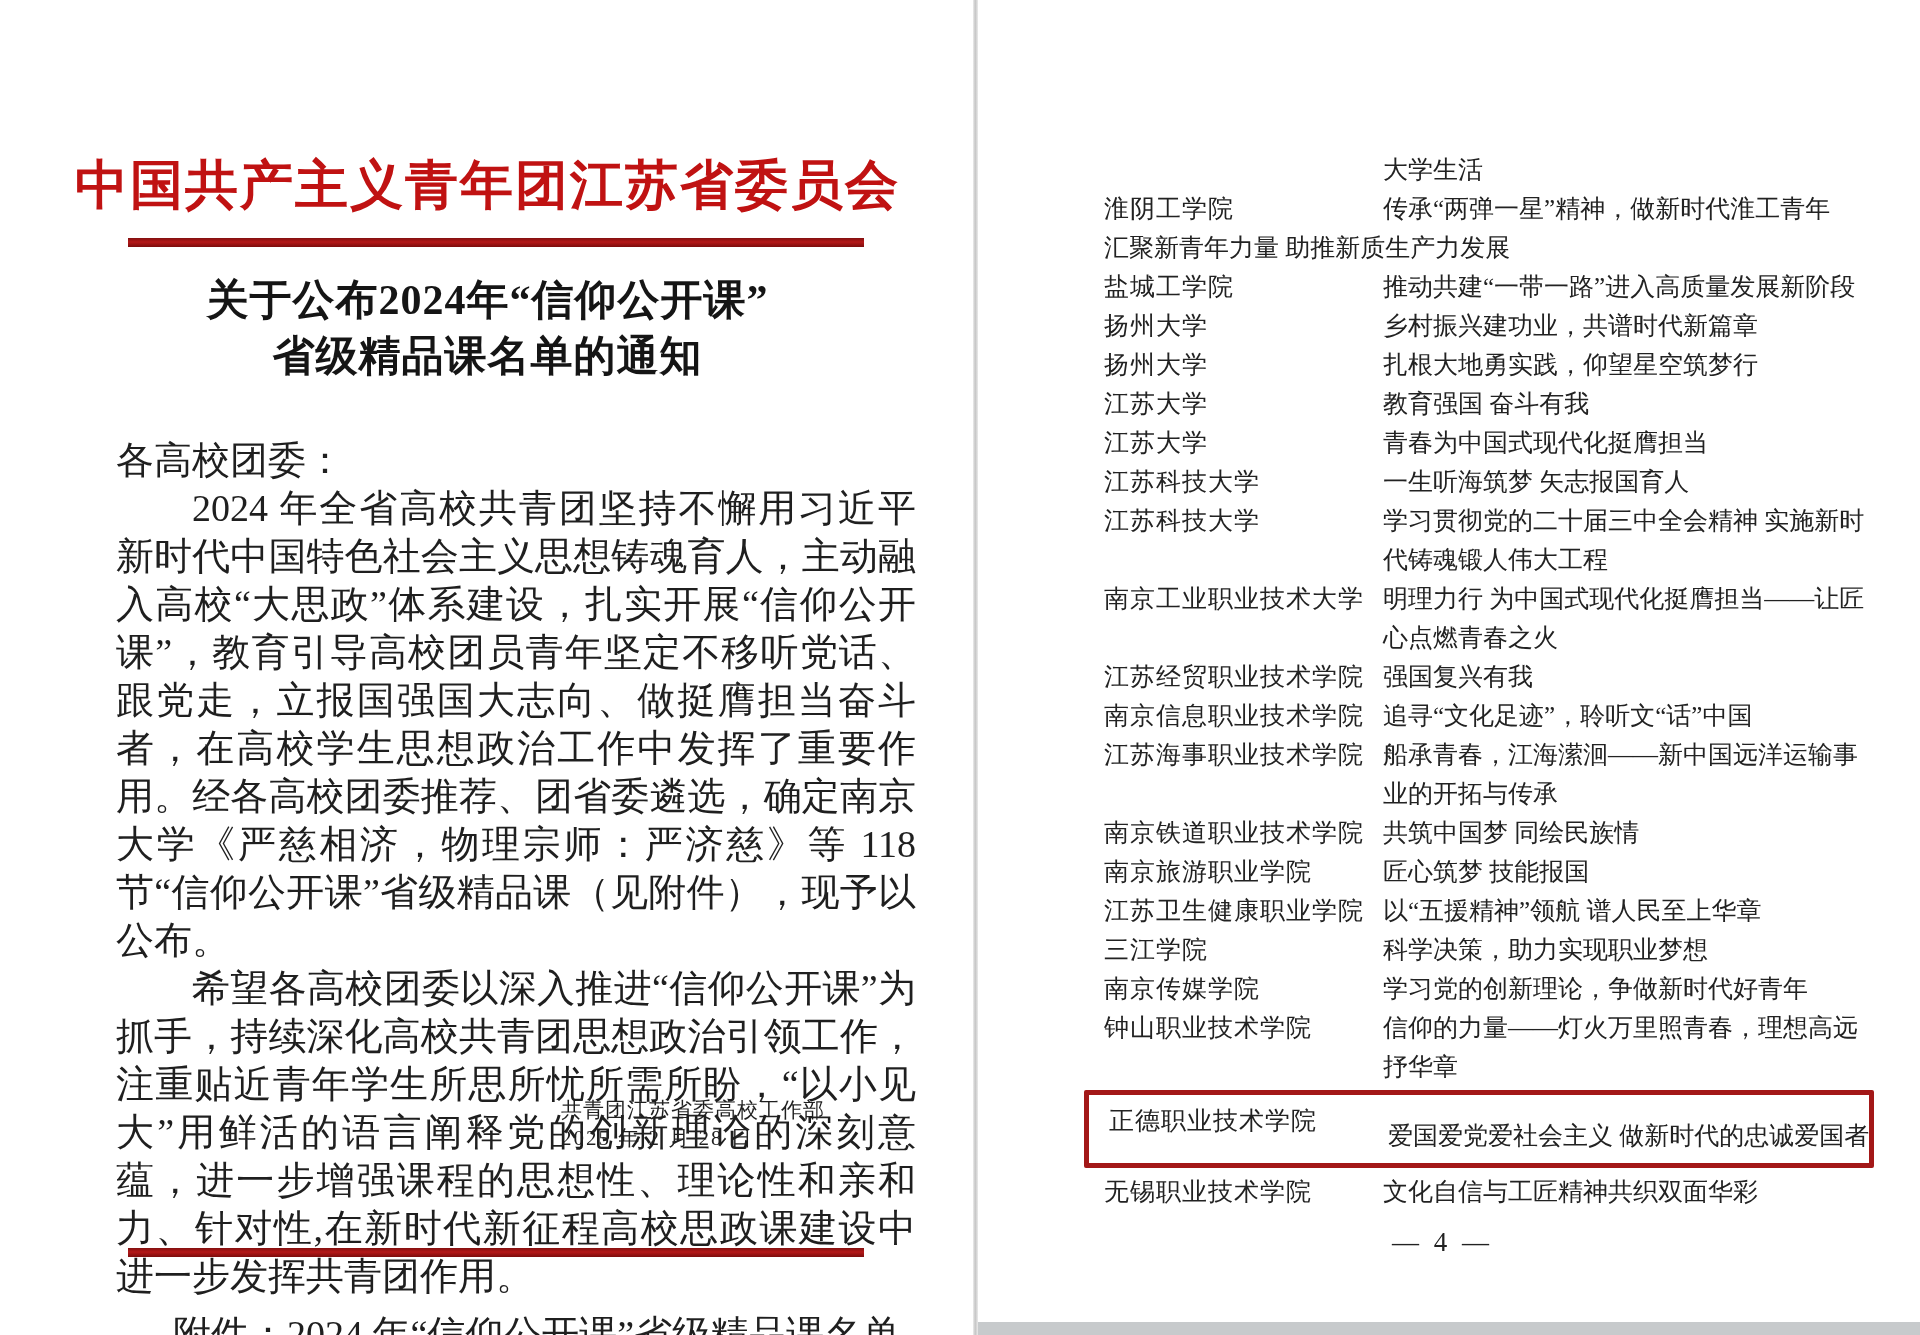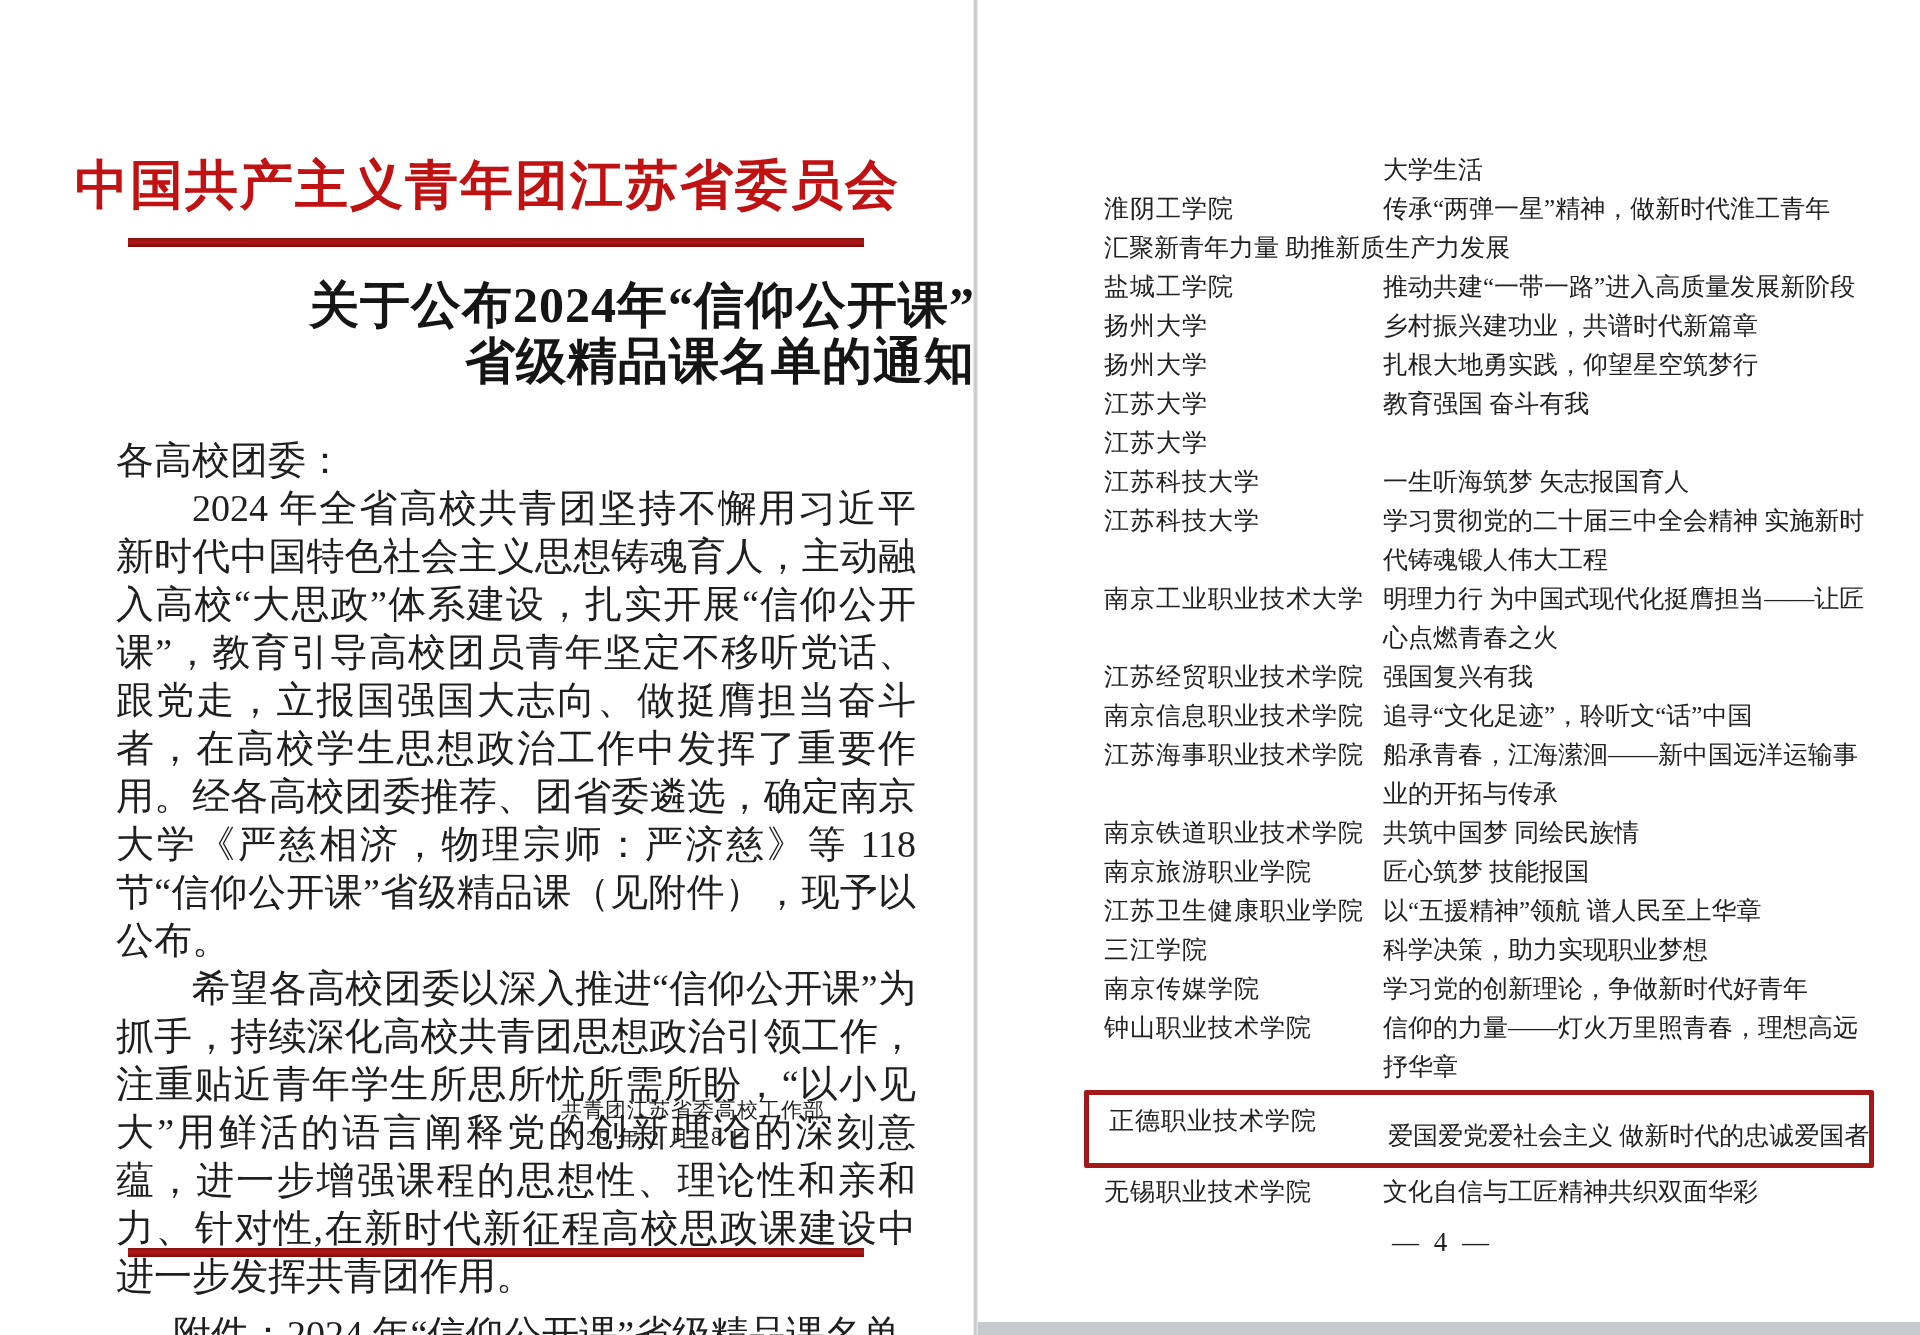--- a/index.html
+++ b/index.html
@@ -23,22 +23,22 @@
     text-align:center;font-size:53px;font-weight:bold;letter-spacing:2px;
     color:var(--header-red,#c01212);
   }
   .red-rule{
     position:absolute;left:128px;width:736px;height:9px;
     background:linear-gradient(180deg,#821010,var(--rule-red,#b51818) 45%,#7c0c0c);
   }
   .header-rule{top:238px;}
   .bottom-rule{top:1248px;}
   .doc-title{
-    position:absolute;left:0;width:100%;margin:0;text-align:right;
-    font-size:50px;font-weight:bold;color:#151515;letter-spacing:1px;
+    position:absolute;left:0;width:100%;margin:0;text-align:center;
+    font-size:42px;font-weight:bold;color:#151515;letter-spacing:1px;
   }
   .title-1{top:272px;}
   .title-2{top:328px;}
   .left-body{
     position:absolute;top:436px;left:116px;width:800px;
     font-size:38px;line-height:48px;text-align:justify;text-justify:inter-character;
   }
   .left-body p{margin:0;}
   .left-body .indent{text-indent:2em;}
   .attachment-note{text-indent:1.5em;margin-top:10px !important;}
@@ -123,20 +123,21 @@
         <div class="course-row">
           <span class="school">扬州大学</span>
           <span class="course">扎根大地勇实践，仰望星空筑梦行</span>
         </div>
         <div class="course-row">
           <span class="school">江苏大学</span>
           <span class="course">教育强国 奋斗有我</span>
         </div>
         <div class="course-row">
           <span class="school">江苏大学</span>
+          <span class="course">青春为中国式现代化挺膺担当</span>
         </div>
         <div class="course-row">
           <span class="school">江苏科技大学</span>
           <span class="course">一生听海筑梦 矢志报国育人</span>
         </div>
         <div class="course-row">
           <span class="school">江苏科技大学</span>
           <span class="course">学习贯彻党的二十届三中全会精神 实施新时代铸魂锻人伟大工程</span>
         </div>
         <div class="course-row">

